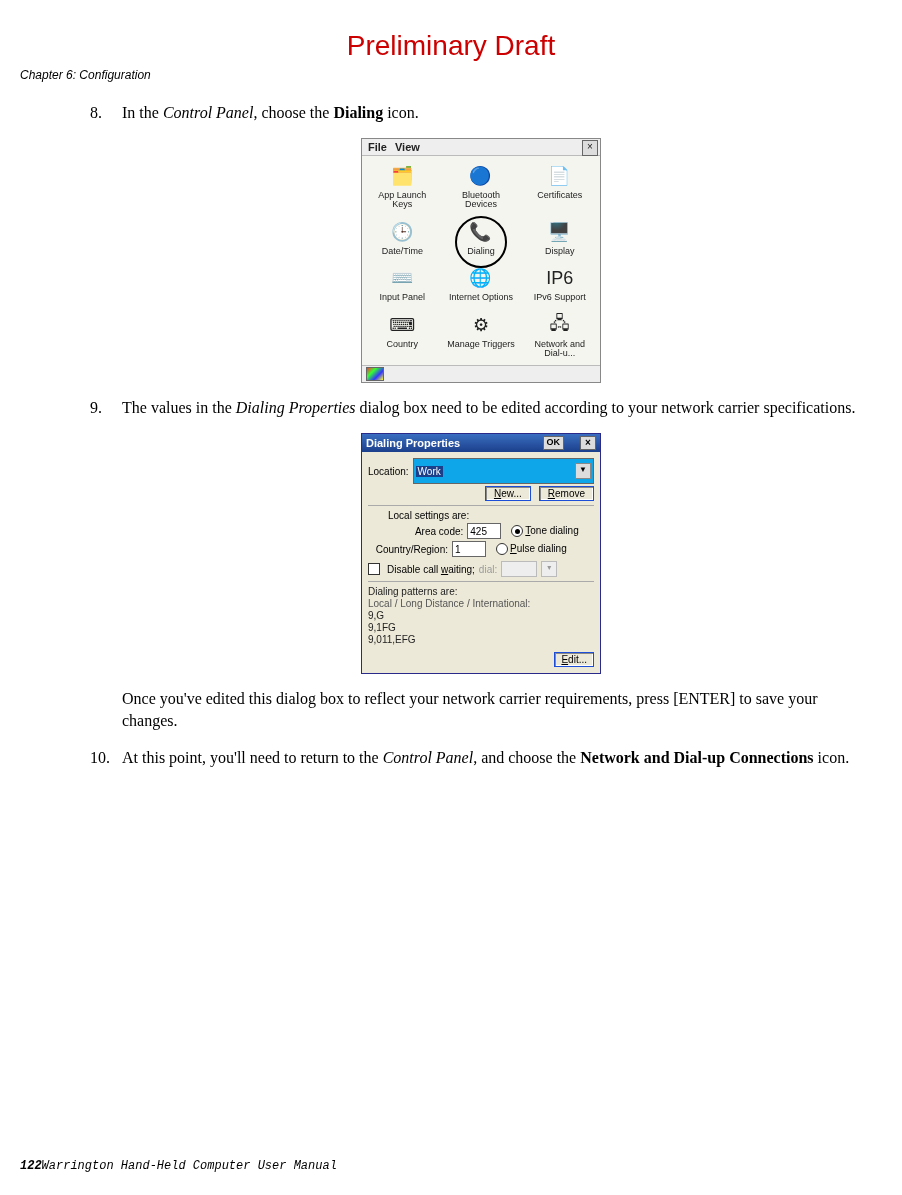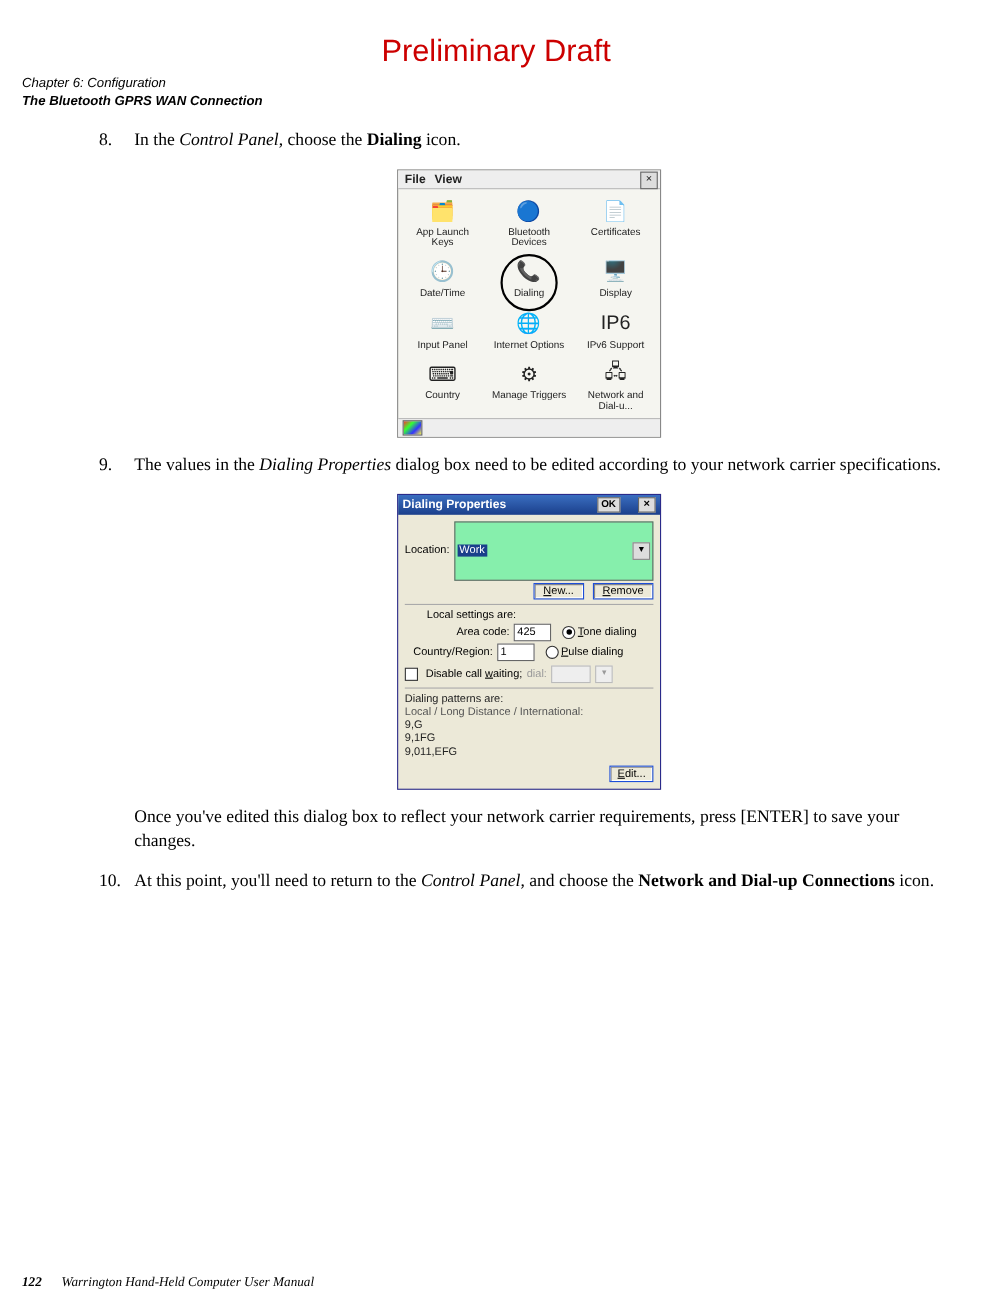--- a/index.html
+++ b/index.html
@@ -186,26 +186,26 @@
     border: 1px solid #666;
     font-size: 10px;
     line-height: 12px;
   }
   .dp-body { padding: 4px 6px 6px 6px; }
   .dp-row { display: flex; align-items: center; gap: 4px; margin: 2px 0; }
   .dp-label { font-size: 10px; }
   .dp-loc-combo {
     flex: 1;
     border: 1px solid #666;
-    background: #86efac;
+    background: #0ea5e9;
     display: flex;
     align-items: center;
     justify-content: space-between;
     height: 16px;
-    padding: 18px 2px;
+    padding: 4px 2px;
   }
   .dp-loc-val {
     background: #1a3f8b;
     color: #fff;
     padding: 0 2px;
     font-size: 10px;
   }
   .dp-dropdown-btn {
     width: 14px;
     height: 14px;
@@ -254,38 +254,36 @@
   .dp-btn-row { display: flex; justify-content: flex-end; gap: 8px; }
   .dp-disabled { color: #9a9a9a; }
   .dp-disabled-box {
     border: 1px solid #bbb; background: #eee; height: 14px; width: 34px;
   }
 
   .footer {
     position: absolute;
     bottom: 22px;
     left: 20px;
-    font-family: Liberation Serif, serif;
+    font-family: Liberation Mono, monospace;
     font-style: italic;
     font-size: 12px;
     display: flex;
     align-items: baseline;
-    gap: 18px;
   }
   .footer .pnum { font-weight: bold; font-style: italic; }
 </style>
 </head>
 <body>
 
 <div class="page">
   <div class="watermark">Preliminary Draft</div>
 
   <div class="chapter-header">
     <div>Chapter 6:  Configuration</div>
-    <div class="section-title">The Bluetooth GPRS WAN Connection</div>
   </div>
 
   <div class="content">
 
     <div class="step">
       <div class="step-num">8.</div>
       <div class="step-body">
         <span>In the </span><span class="italic">Control Panel</span><span>, choose the </span><span class="bold">Dialing</span><span> icon.</span>
       </div>
     </div>

